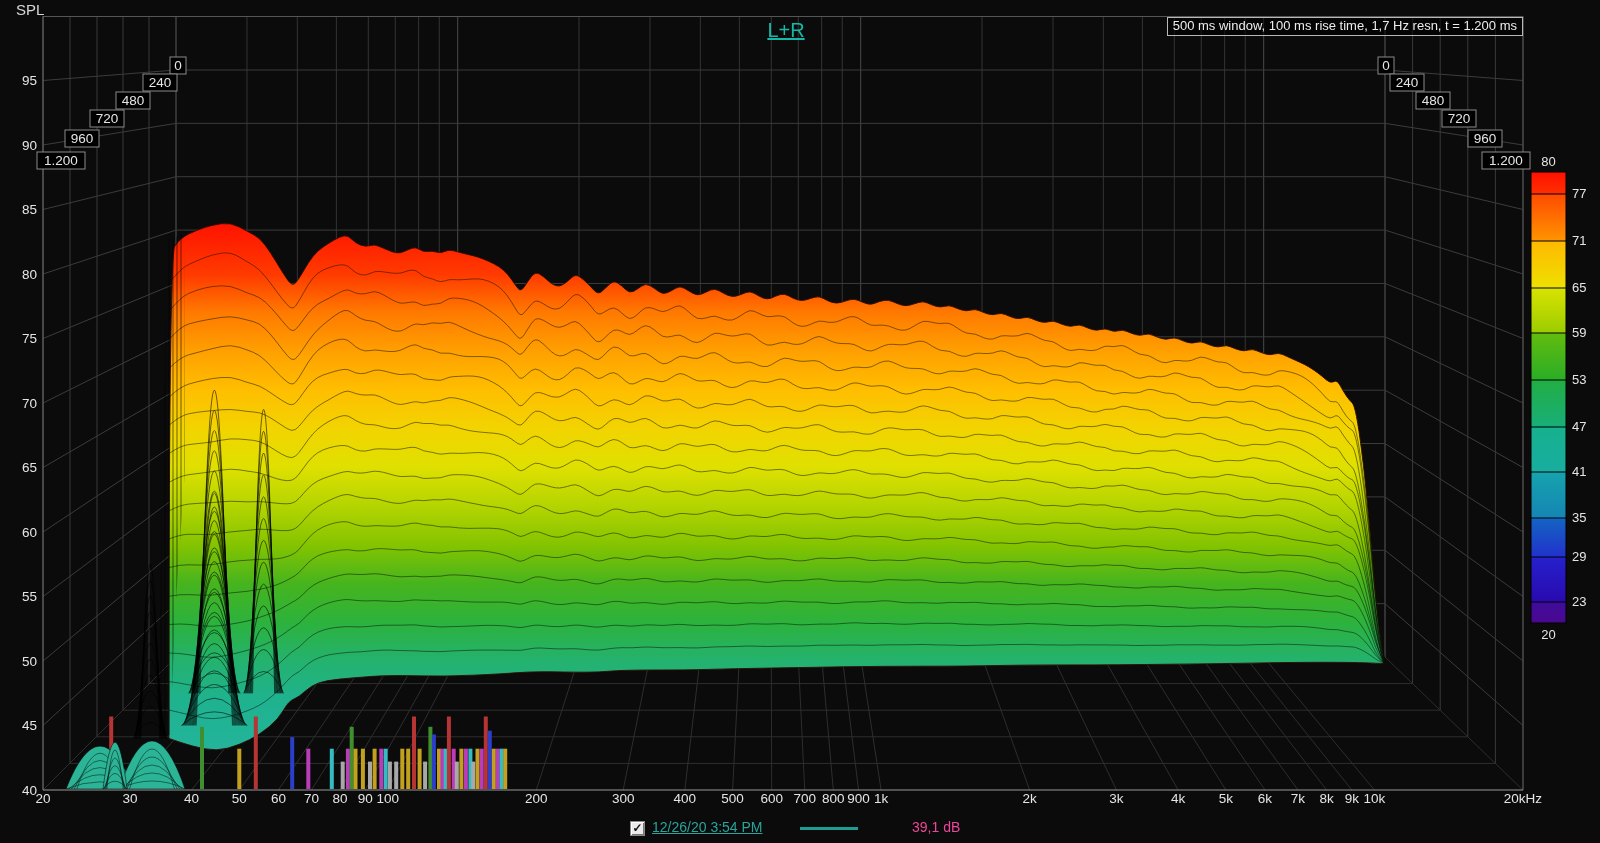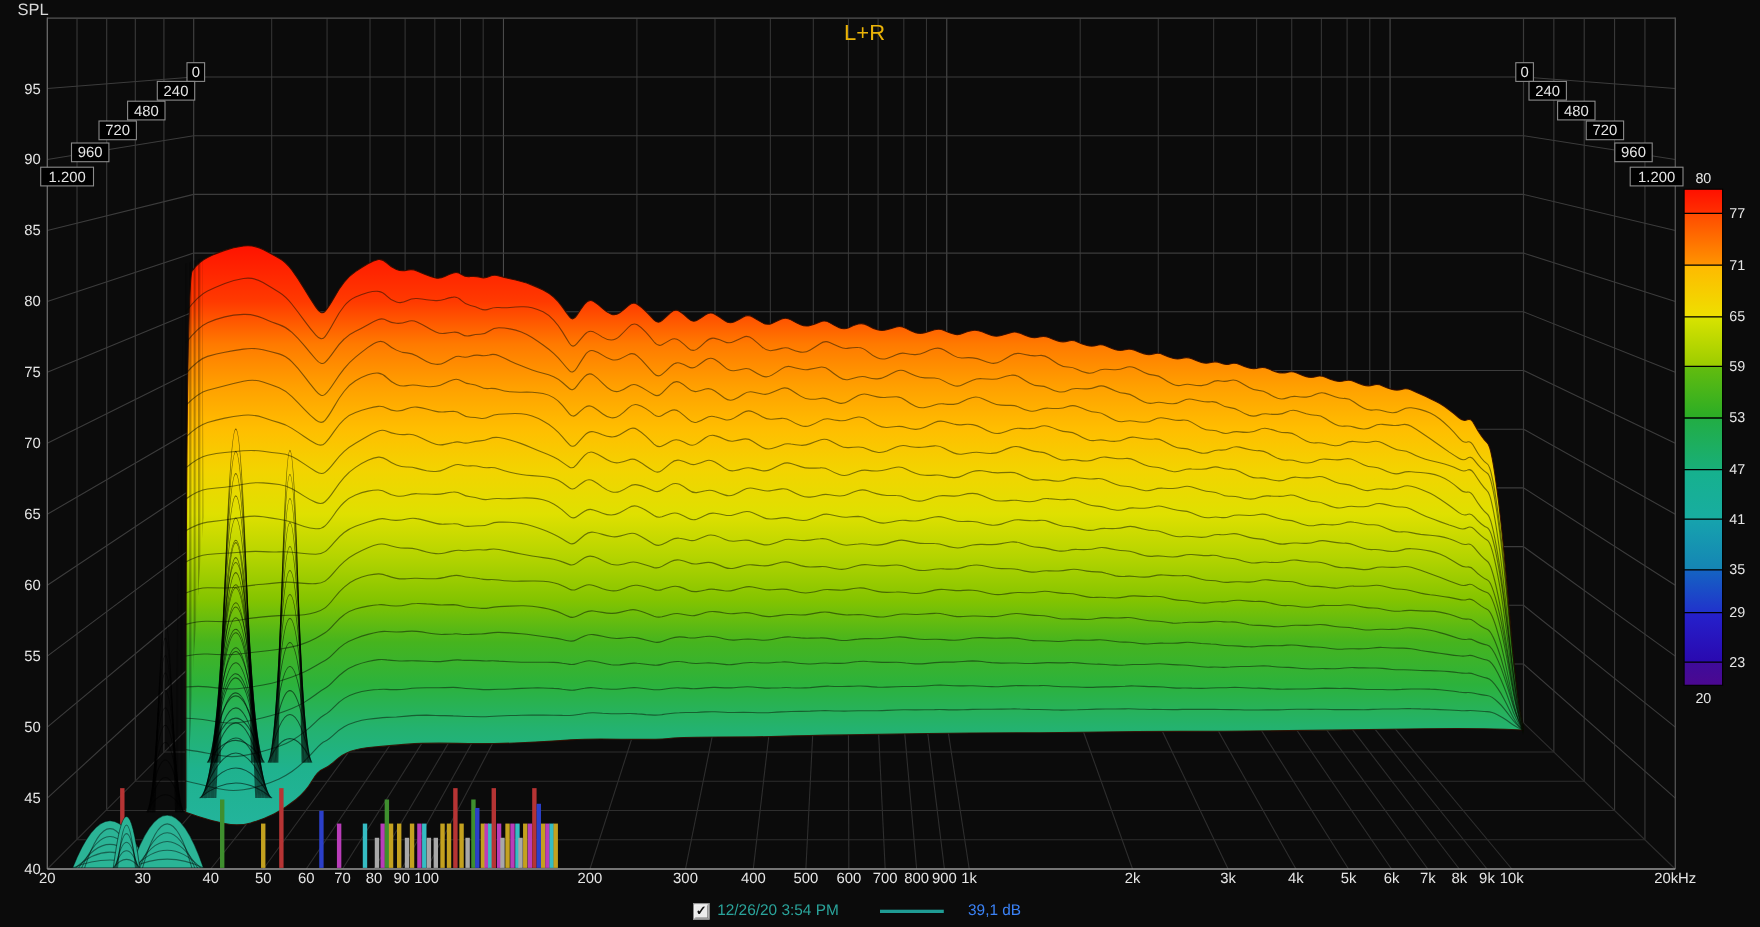--- a/index.html
+++ b/index.html
@@ -1,30 +1,30 @@
 <!DOCTYPE html>
 <html><head>
 <meta charset="utf-8">
 <style>
   html,body{margin:0;padding:0;background:#000;}
   #stage{position:relative;width:1600px;height:843px;background:#0b0b0b;overflow:hidden;
          font-family:"Liberation Sans",sans-serif;}
   #plot{position:absolute;left:0;top:0;}
   .overlay{position:absolute;color:#e8e8e8;}
   #spl-label{left:16px;top:1px;font-size:15px;color:#d8d8d8;}
-  #title{left:0;top:19px;width:1572px;text-align:center;font-size:20px;color:#eab308;}
+  #title{left:0;top:19px;width:1572px;text-align:center;font-size:20px;color:#14b8a6;text-decoration:underline;}
   #settings-box{right:77px;top:17px;border:1px solid #b8b8b8;padding:0 5px 2px 5px;
                 font-size:13px;color:#ececec;background:rgba(0,0,0,.55);white-space:nowrap;}
   #legend{left:0;top:815px;width:1600px;height:28px;font-size:14px;}
   #legend-checkbox{position:absolute;left:630px;top:6px;width:13px;height:13px;background:#ececec;
                    border:1px solid #8a8a8a;box-shadow:inset 1px 1px 0 #fff,inset -1px -1px 0 #777;
                    color:#111;font-size:12px;line-height:13px;text-align:center;font-weight:bold;cursor:pointer;}
-  #legend-date{position:absolute;left:652px;top:4px;color:#2aa49b;}
+  #legend-date{position:absolute;left:652px;top:4px;color:#2aa49b;text-decoration:underline;}
   #legend-line{position:absolute;left:800px;top:12px;width:58px;height:3px;background:#1f9c94;}
-  #legend-value{position:absolute;left:880px;top:4px;color:#3b82f6;}
+  #legend-value{position:absolute;left:912px;top:4px;color:#ec4899;}
 </style>
 </head>
 <body>
 
 <div id="stage">
   <svg id="plot" width="1600" height="843" viewBox="0 0 1600 843">
       <defs>
         <linearGradient id="surf" x1="0" y1="222.39999999999998" x2="0" y2="751.3" gradientUnits="userSpaceOnUse">
           <stop offset="0.000" stop-color="#ff1200"></stop>
           <stop offset="0.098" stop-color="#ff3a00"></stop>
@@ -445,20 +445,21 @@
           <text x="1572" y="606">23</text>
           <text x="1548.5" y="639" text-anchor="middle">20</text>
         </g>
       </g>
     </svg>
 
   <div class="overlay" id="spl-label">SPL</div>
 
   <div class="overlay" id="title">L+R</div>
 
+  <div class="overlay" id="settings-box">500 ms window, 100 ms rise time,  1,7 Hz resn, t = 1.200 ms</div>
 
   <div class="overlay" id="legend">
     <span id="legend-checkbox">✓</span>
     <span id="legend-date">12/26/20 3:54 PM</span>
     <span id="legend-line"></span>
     <span id="legend-value">39,1 dB</span>
   </div>
 </div>
 
 </body></html>

